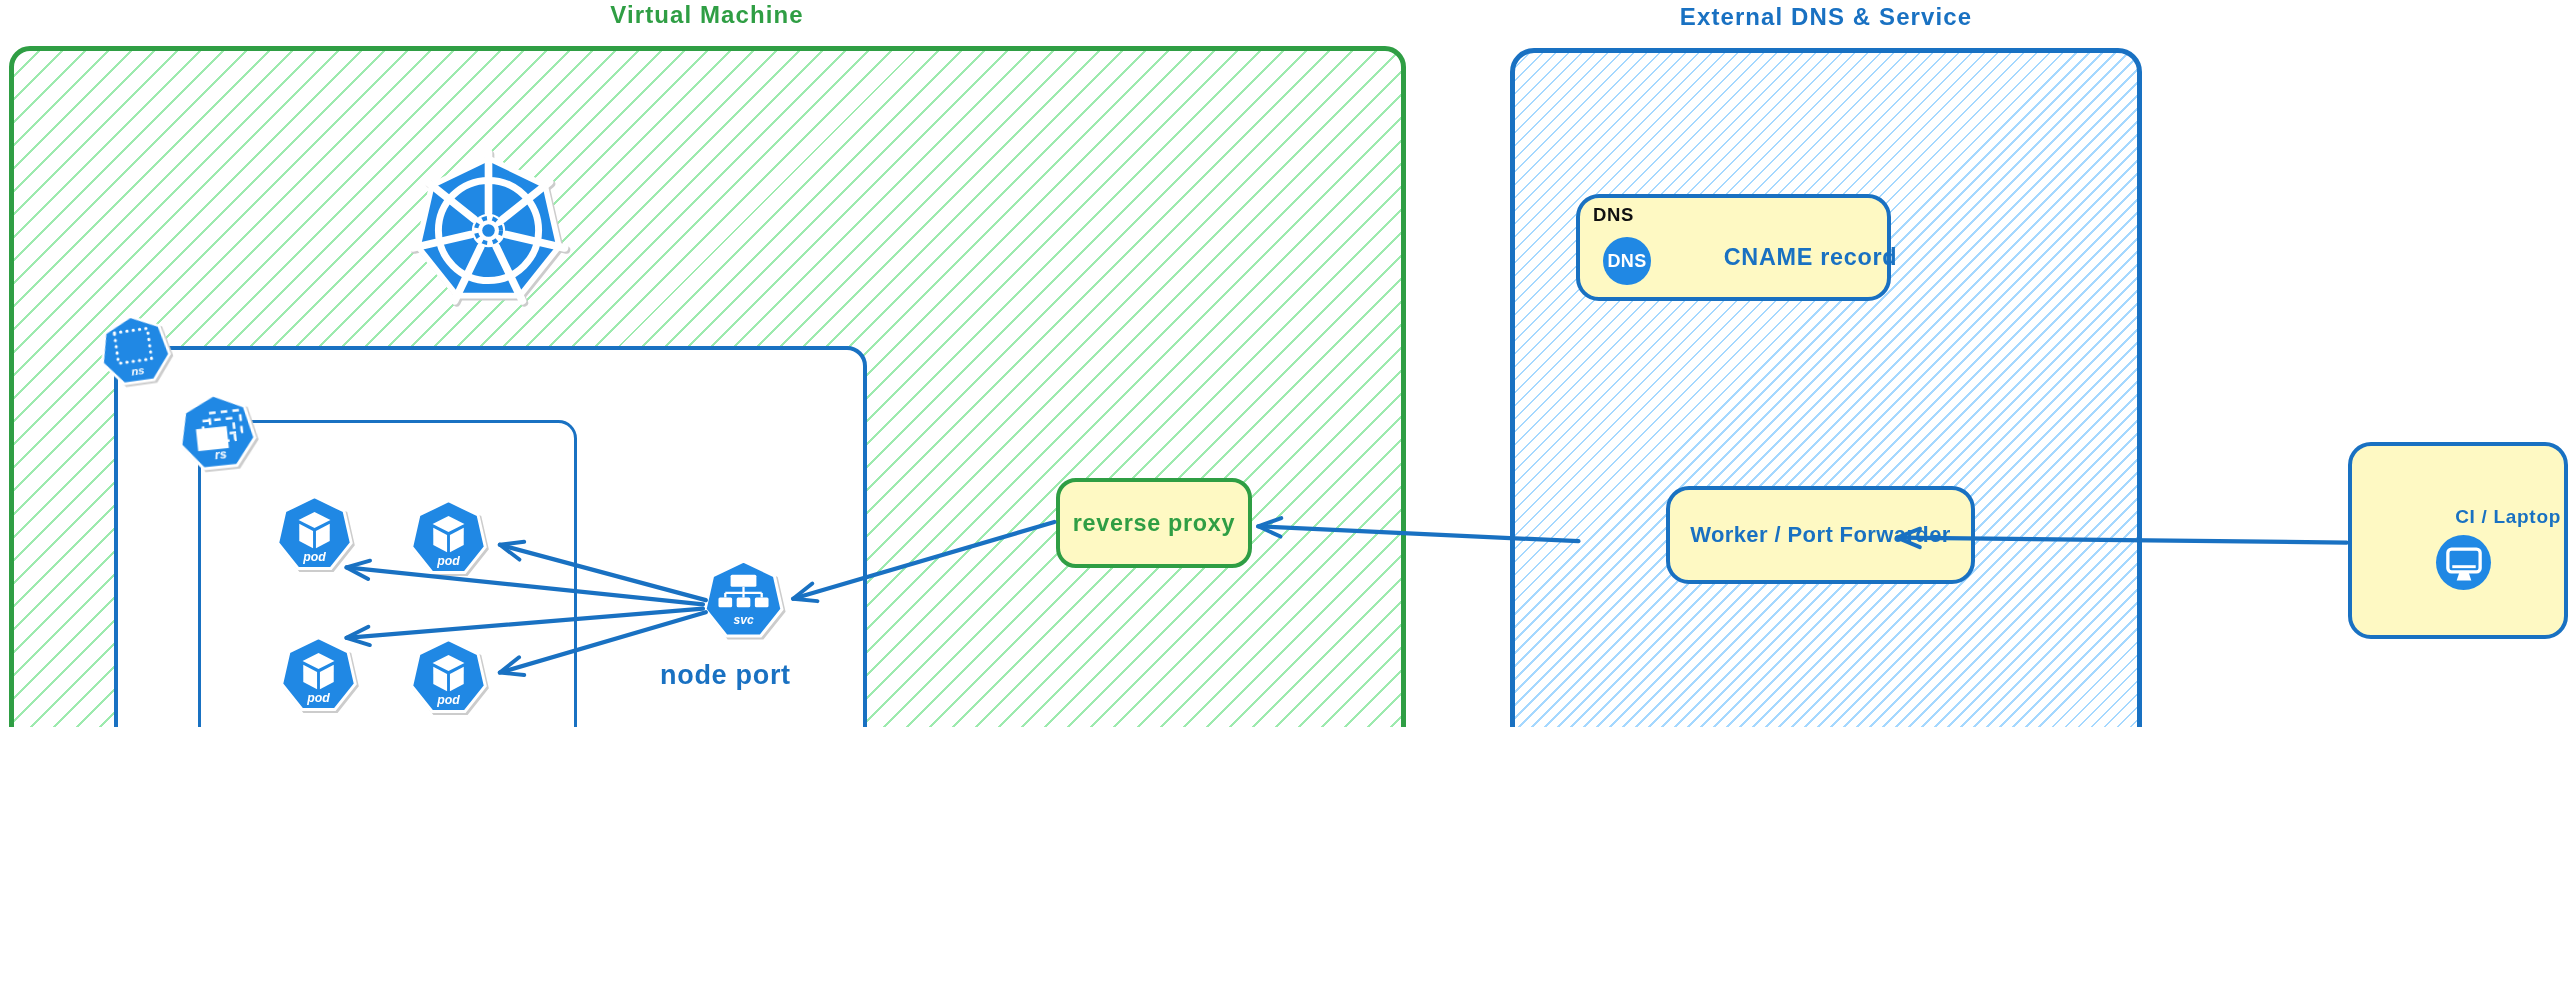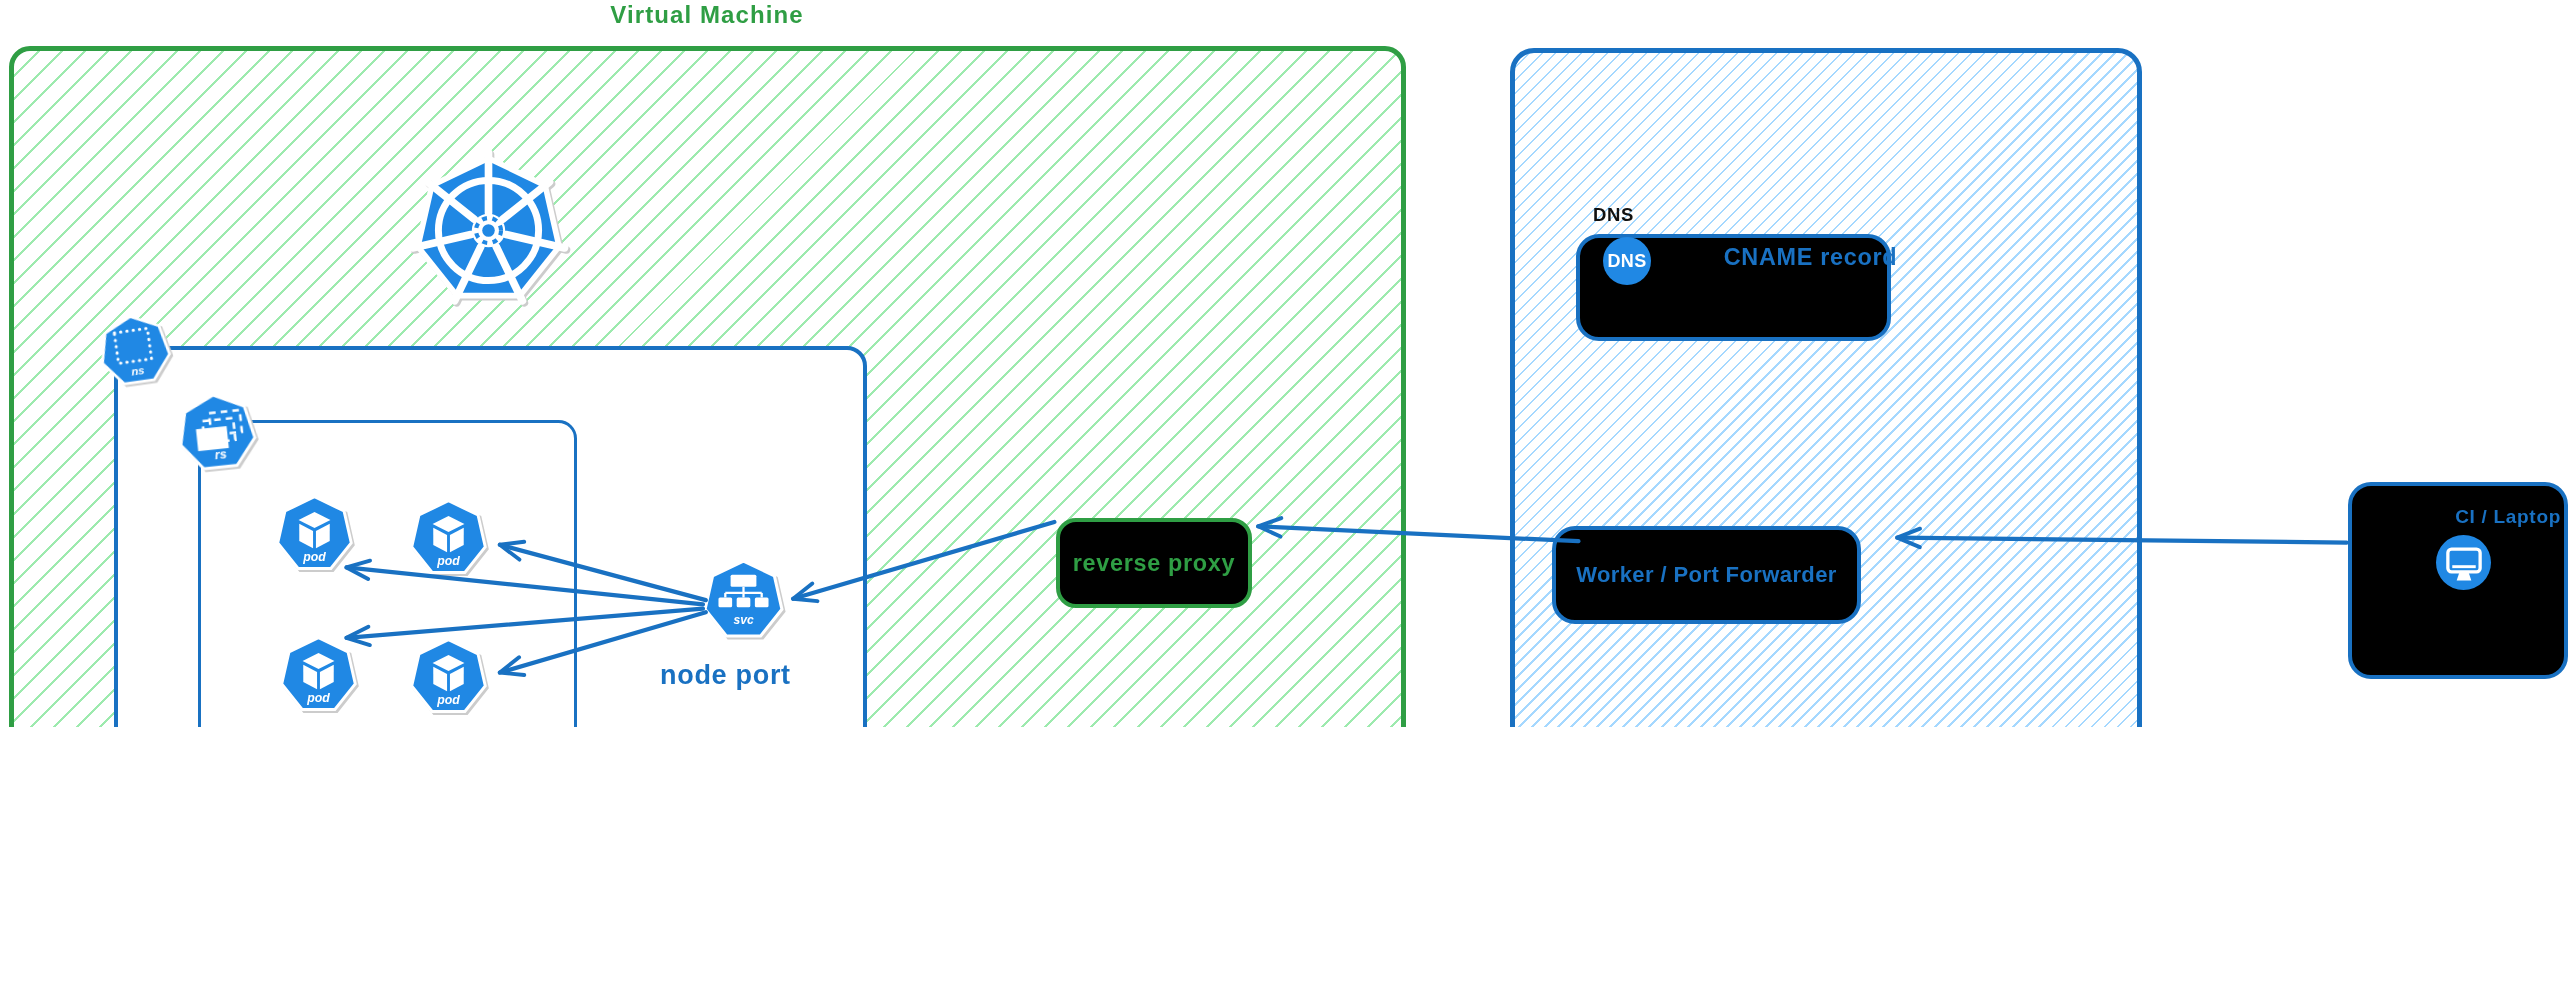--- a/index.html
+++ b/index.html
@@ -32,26 +32,26 @@
     font-size:24px;font-weight:600;letter-spacing:1.1px;
   }
   .region-title.green{color:var(--green-stroke);}
   .region-title.blue{color:var(--blue-stroke);}
 
   
   .white-box{position:absolute;background:#ffffff;border-style:solid;border-color:var(--blue-stroke);}
   .ns-box{left:114px;top:346px;width:753px;height:494px;border-width:4.3px;border-radius:20px;}
   .rs-box{left:198px;top:420px;width:379px;height:374px;border-width:3.6px;border-radius:18.5px;}
 
-  .card{position:absolute;background:#000000;display:flex;align-items:center;justify-content:center;margin-top:40px;}
+  .card{position:absolute;background:#fef9c3;display:flex;align-items:center;justify-content:center;}
   .card.blue-card{border:4.3px solid var(--blue-stroke);border-radius:23px;color:var(--blue-stroke);}
   .card.green-card{border:4.3px solid var(--green-stroke);border-radius:20px;color:var(--green-stroke);}
 
   .proxy-card{left:1056px;top:478px;width:196px;height:90px;font-size:23.4px;font-weight:600;letter-spacing:0.7px;}
-  .worker-card{left:1552px;top:486px;width:309px;height:98px;font-size:22px;font-weight:600;letter-spacing:0.4px;text-align:right;}
+  .worker-card{left:1666px;top:486px;width:309px;height:98px;font-size:22px;font-weight:600;letter-spacing:0.4px;text-align:right;}
   .dns-card{left:1576px;top:194px;width:315px;height:107px;}
   .ci-card{left:2348px;top:442px;width:220px;height:197px;}
 
   .dns-tag{position:absolute;left:1593px;top:204px;font-size:18.5px;font-weight:700;color:var(--ink);letter-spacing:0.7px;}
   .dns-badge{
     position:absolute;left:1603px;top:237px;width:48px;height:48px;border-radius:50%;
     background:var(--icon-blue);color:#ffffff;display:flex;align-items:center;justify-content:center;
     font-size:18px;font-weight:700;letter-spacing:0.4px;
   }
   .cname-label{position:absolute;left:1697px;top:244px;width:227px;text-align:center;
@@ -83,20 +83,21 @@
 
 <div class="canvas">
 
   <svg width="0" height="0" style="position:absolute" aria-hidden="true">
     <defs>
       <polygon id="hept-shape" class="hept" points="0,-52 40.7,-32.4 50.7,11.6 22.6,46.8 -22.6,46.8 -50.7,11.6 -40.7,-32.4"></polygon>
     </defs>
   </svg>
 
   <div class="region-title green" style="left:8.5px;top:1.4px;width:1397px;">Virtual Machine</div>
+  <div class="region-title blue" style="left:1510px;top:2.8px;width:632px;">External DNS &amp; Service</div>
 
   <div class="region green" style="left:8.5px;top:46px;width:1397px;height:923px;"></div>
   <div class="region blue" style="left:1510px;top:48px;width:632px;height:927px;"></div>
 
   <div class="white-box ns-box"></div>
   <div class="white-box rs-box"></div>
 
   <svg class="hepticon" style="left:405px;top:147px" width="167" height="167" viewBox="-60 -60 120 120">
     <use href="#hept-shape"></use>
     <circle class="wht-s" cx="0" cy="0" r="36" stroke-width="5"></circle>

